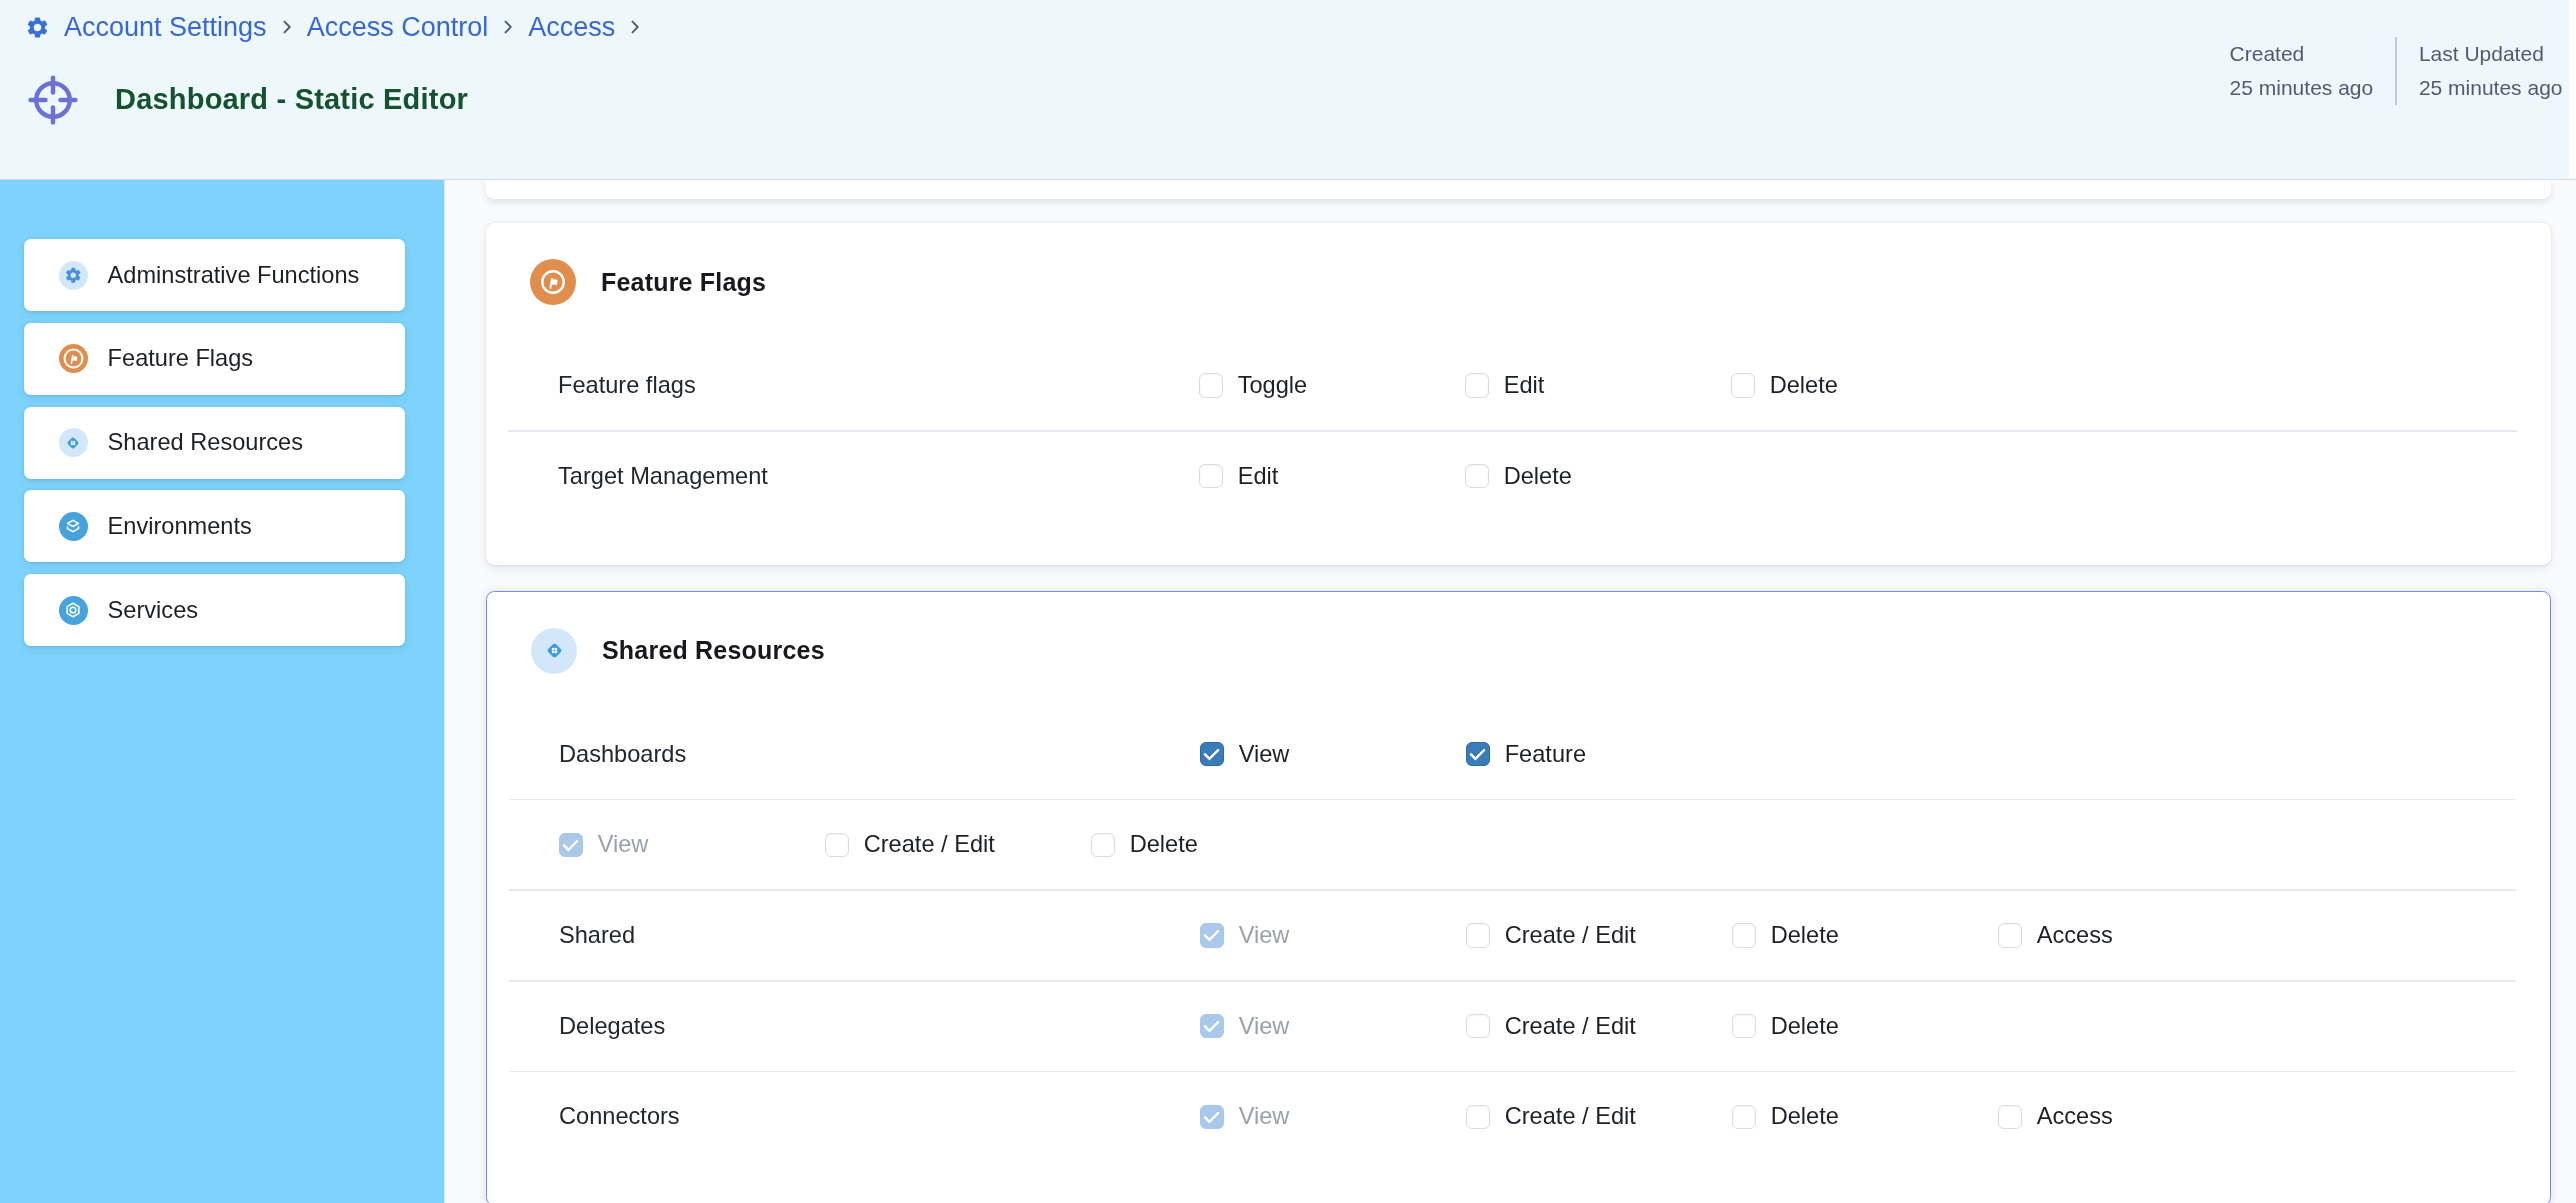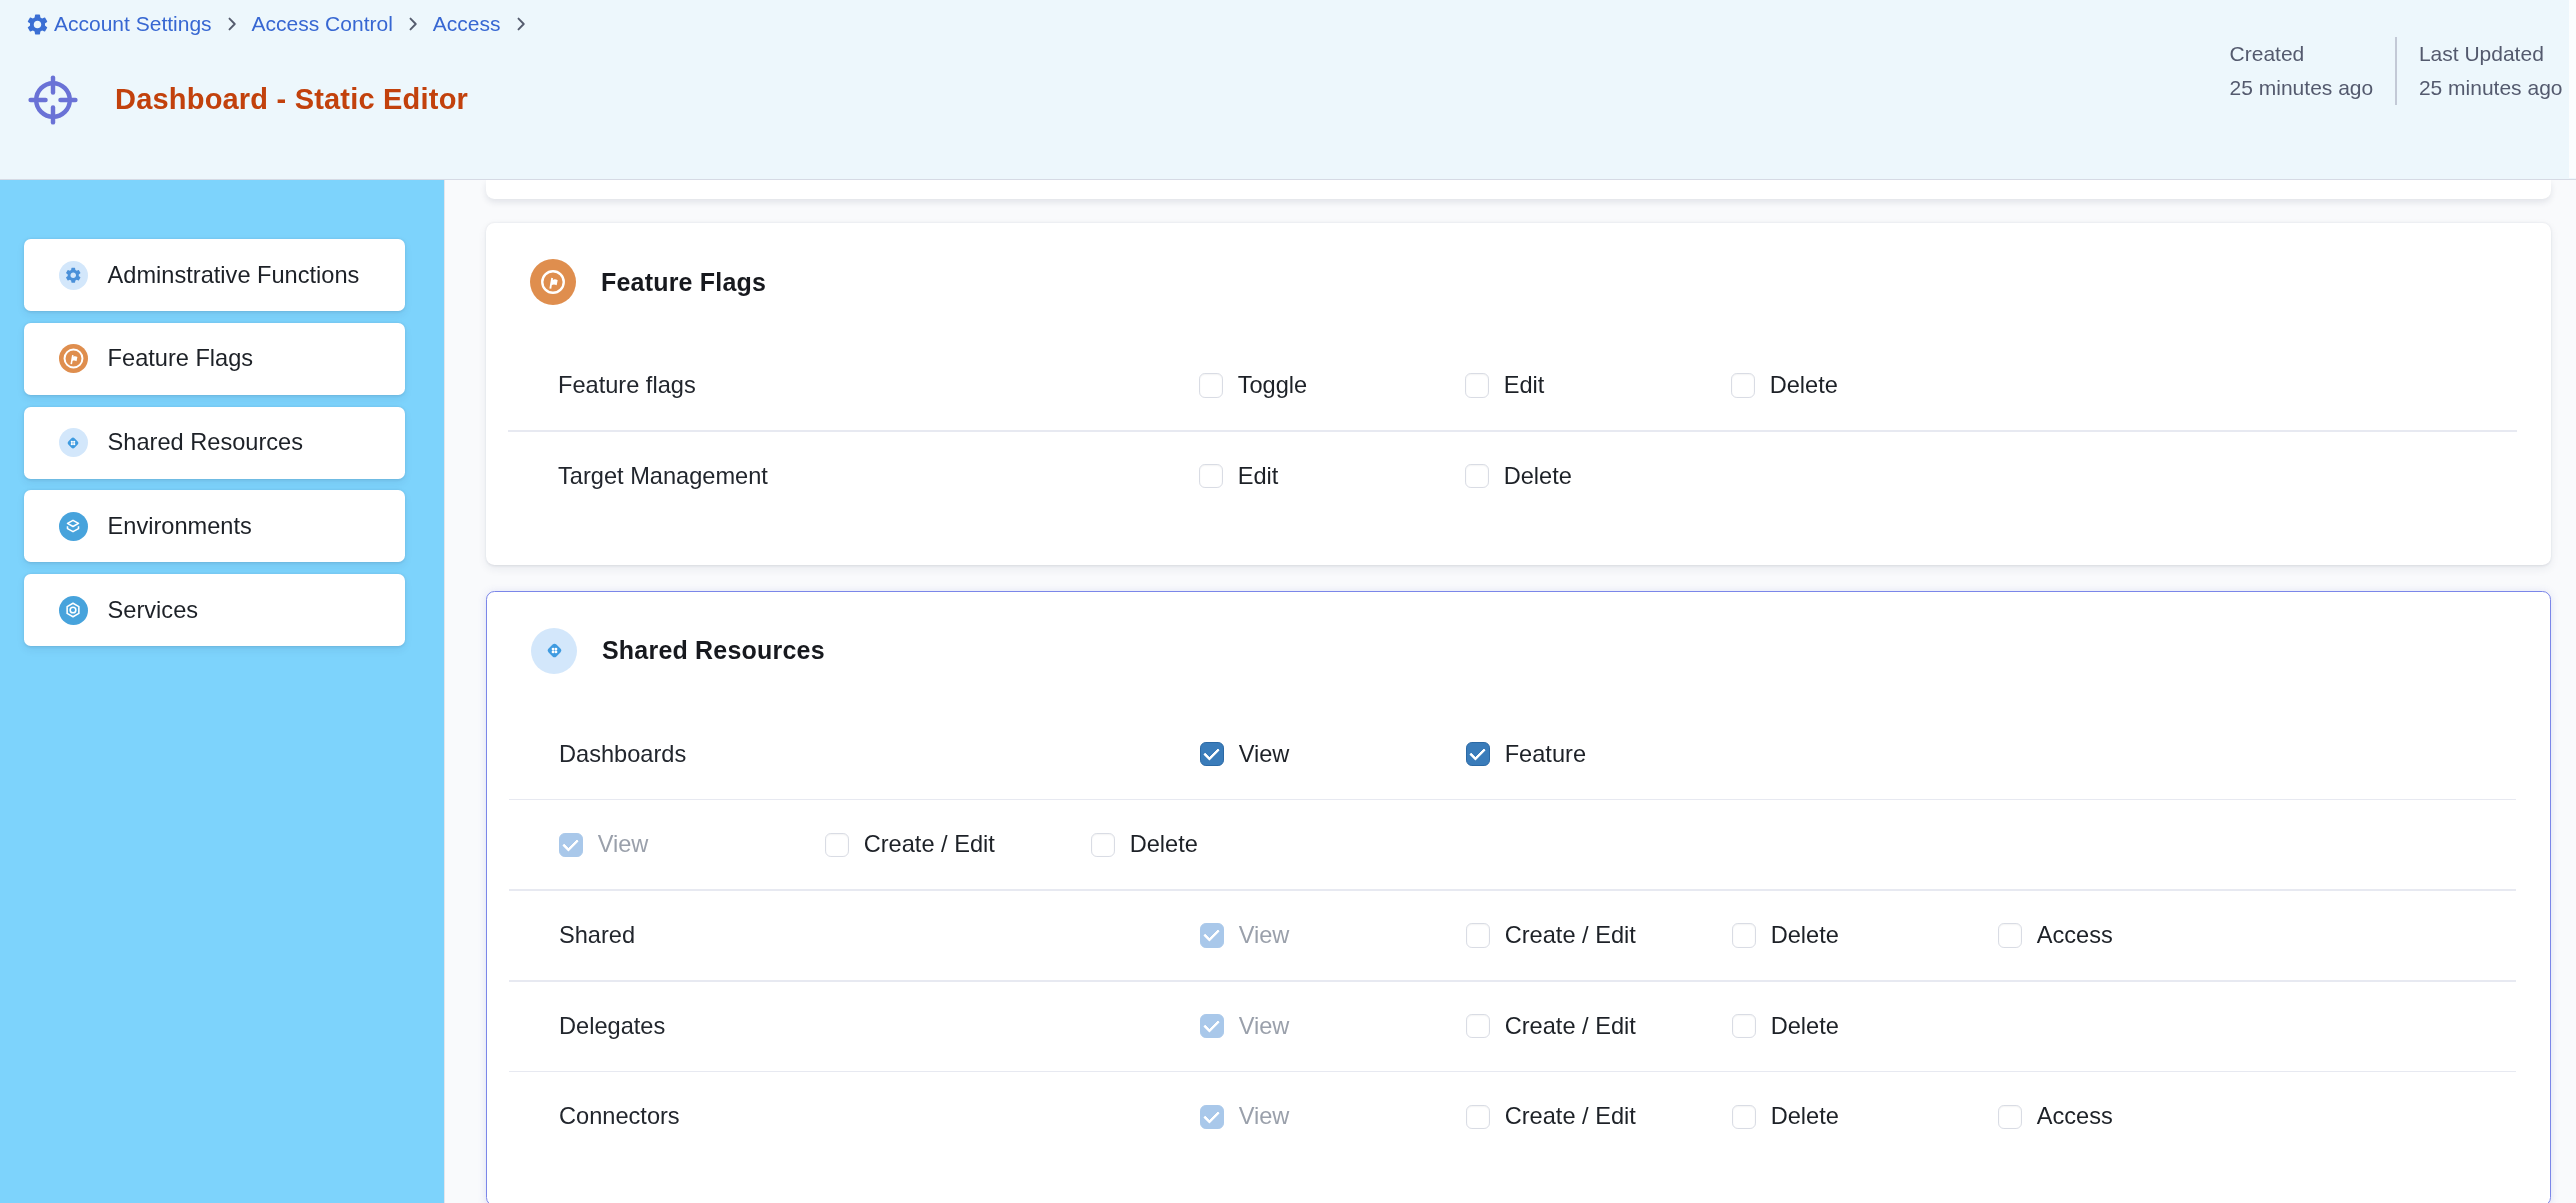--- a/index.html
+++ b/index.html
@@ -6,28 +6,28 @@
   body{
     width:2576px;height:1204px;overflow:hidden;position:relative;
     font-family:"Liberation Sans","DejaVu Sans",sans-serif;
     background:#f9fafc;-webkit-font-smoothing:antialiased;
   }
   
   .topbar{
     position:absolute;top:0;left:0;width:2576px;height:180px;
     background:#edf7fc;border-bottom:1.7px solid #d6dae4;box-sizing:border-box;z-index:3;
   }
-  .breadcrumb{position:absolute;left:25px;top:11.8px;display:flex;align-items:center;gap:4px;font-size:21px;}
+  .breadcrumb{position:absolute;left:25px;top:11.8px;display:flex;align-items:center;gap:14px;font-size:27px;}
   .bc-gear{display:flex;align-items:center;}
   .bc-link{color:#3767d2;cursor:pointer;white-space:nowrap;}
   .bc-sep{display:flex;align-items:center;color:#555c6e;}
   .title-icon{position:absolute;left:25px;top:72px;width:56px;height:56px;display:flex;align-items:center;justify-content:center;}
   .page-title{
     position:absolute;left:115px;top:83px;margin:0;
-    font-size:29px;font-weight:600;color:#c2410c;letter-spacing:0.2px;
+    font-size:29px;font-weight:600;color:#14532d;letter-spacing:0.2px;
   }
   .meta{position:absolute;right:13.5px;top:37px;display:flex;align-items:stretch;gap:22px;color:#545a6e;font-size:21px;line-height:34px;}
   .meta-block div{white-space:nowrap;}
   .meta-divider{width:1.7px;background:#c3c9d6;}
   .scroll-strip{position:absolute;right:0;top:0;width:6.7px;height:178px;background:#fbfdfe;}
   
   .bodywrap{position:absolute;top:180px;left:0;width:2576px;height:1024px;}
   .sidebar{
     position:absolute;left:0;top:0;width:445px;height:100%;
     background:#7dd3fc;border-right:1.7px solid #e3e5ec;box-sizing:border-box;

